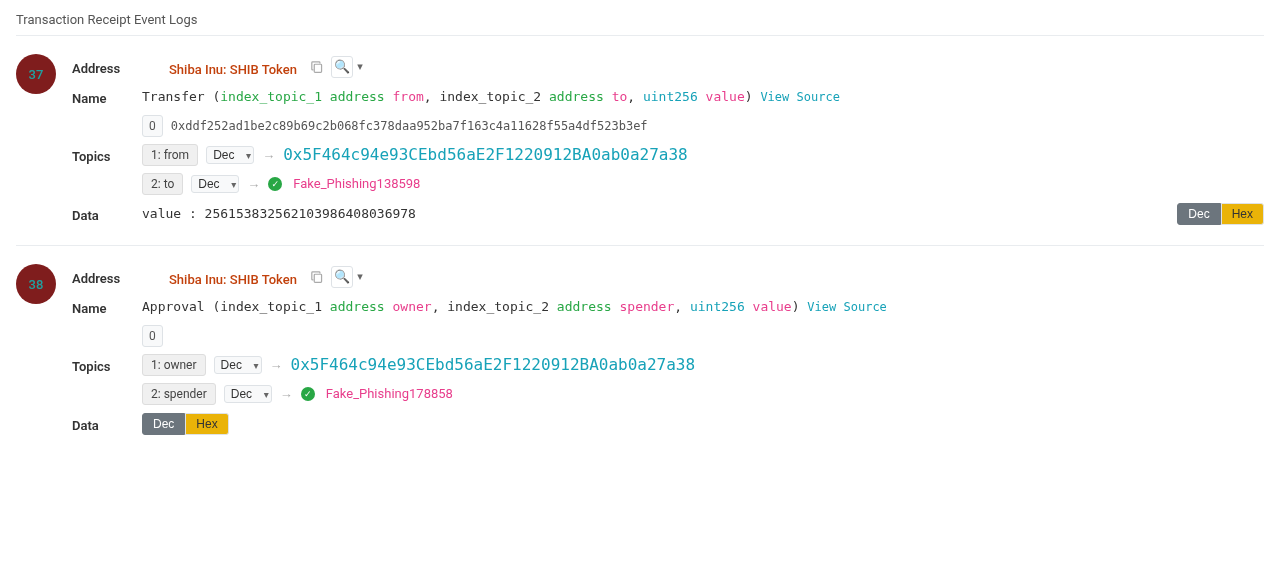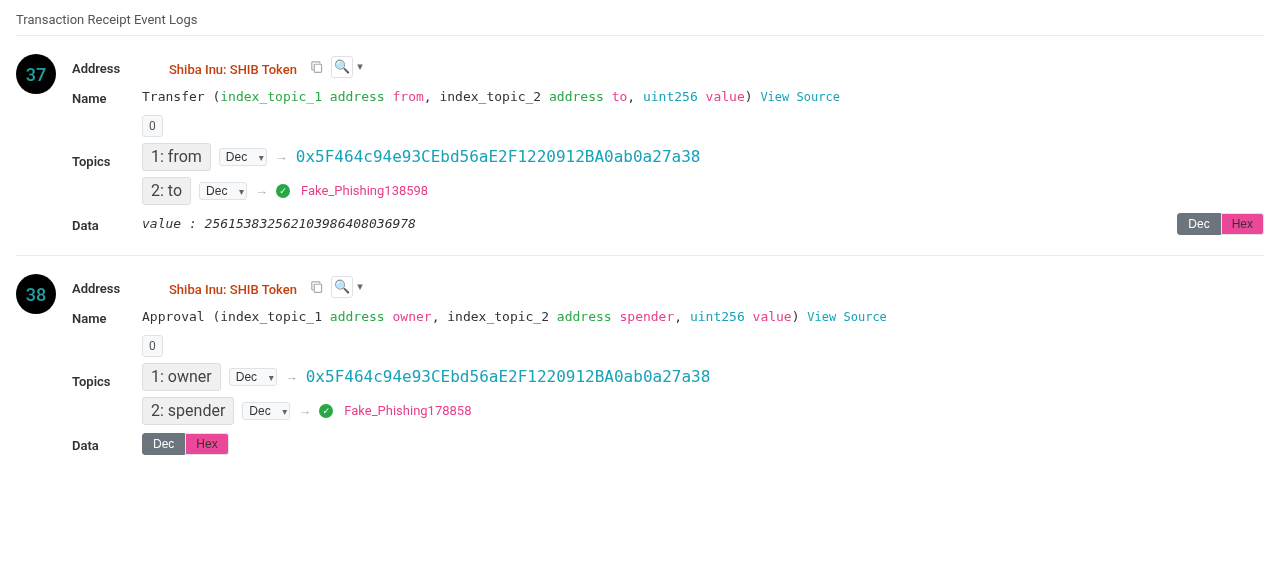--- a/index.html
+++ b/index.html
@@ -21,26 +21,26 @@
     .log-entry {
       display: flex;
       align-items: flex-start;
       border-top: 1px solid #e9ecef;
       padding: 16px 0;
     }
     .log-index {
       width: 40px;
       height: 40px;
       border-radius: 50%;
-      background: #000000;
+      background: #7f1d1d;
       color: #20a0a0;
       display: flex;
       align-items: center;
       justify-content: center;
-      font-size: 18px;
+      font-size: 13px;
       font-weight: 500;
       flex-shrink: 0;
       margin-right: 16px;
       margin-top: 2px;
     }
     .log-body {
       flex: 1;
     }
     .log-row {
       display: flex;
@@ -116,21 +116,21 @@
     .topic-hash {
       font-family: monospace;
       font-size: 12px;
       color: #555;
     }
     .topic-label {
       background: #f0f0f0;
       border: 1px solid #ddd;
       border-radius: 3px;
       padding: 1px 8px;
-      font-size: 16px;
+      font-size: 12px;
       color: #444;
     }
     .select-wrapper {
       position: relative;
       display: inline-flex;
       align-items: center;
     }
     .select-wrapper::after {
       content: '▾';
       position: absolute;
@@ -180,31 +180,30 @@
     .data-row {
       display: flex;
       align-items: center;
       width: 100%;
     }
     .data-value {
       flex: 1;
       font-family: monospace;
       font-size: 13px;
       color: #333;
-      font-style: italic;
     }
     .data-buttons {
       display: flex;
       gap: 0;
       flex-shrink: 0;
     }
     .data-btn {
       padding: 3px 10px;
       border: 1px solid #dee2e6;
-      background: #ec4899;
+      background: #eab308;
       font-size: 12px;
       cursor: pointer;
       color: #333;
     }
     .data-btn.active {
       background: #6c757d;
       color: #fff;
       border-color: #6c757d;
     }
     .data-btn:first-child {
@@ -273,20 +272,21 @@
           <a href="#" class="view-source"> View Source</a>
         </div>
       </div>
 
       <div class="log-row">
         <div class="log-label">Topics</div>
         <div class="log-value">
           <div class="topics-container">
             <div class="topic-row">
               <span class="topic-index">0</span>
+              <span class="topic-hash">0xddf252ad1be2c89b69c2b068fc378daa952ba7f163c4a11628f55a4df523b3ef</span>
             </div>
             <div class="topic-row">
               <span class="topic-label">1: from</span>
               <div class="select-wrapper">
                 <select>
                   <option>Dec</option>
                   <option>Hex</option>
                 </select>
               </div>
               <span class="arrow-icon">→</span>

